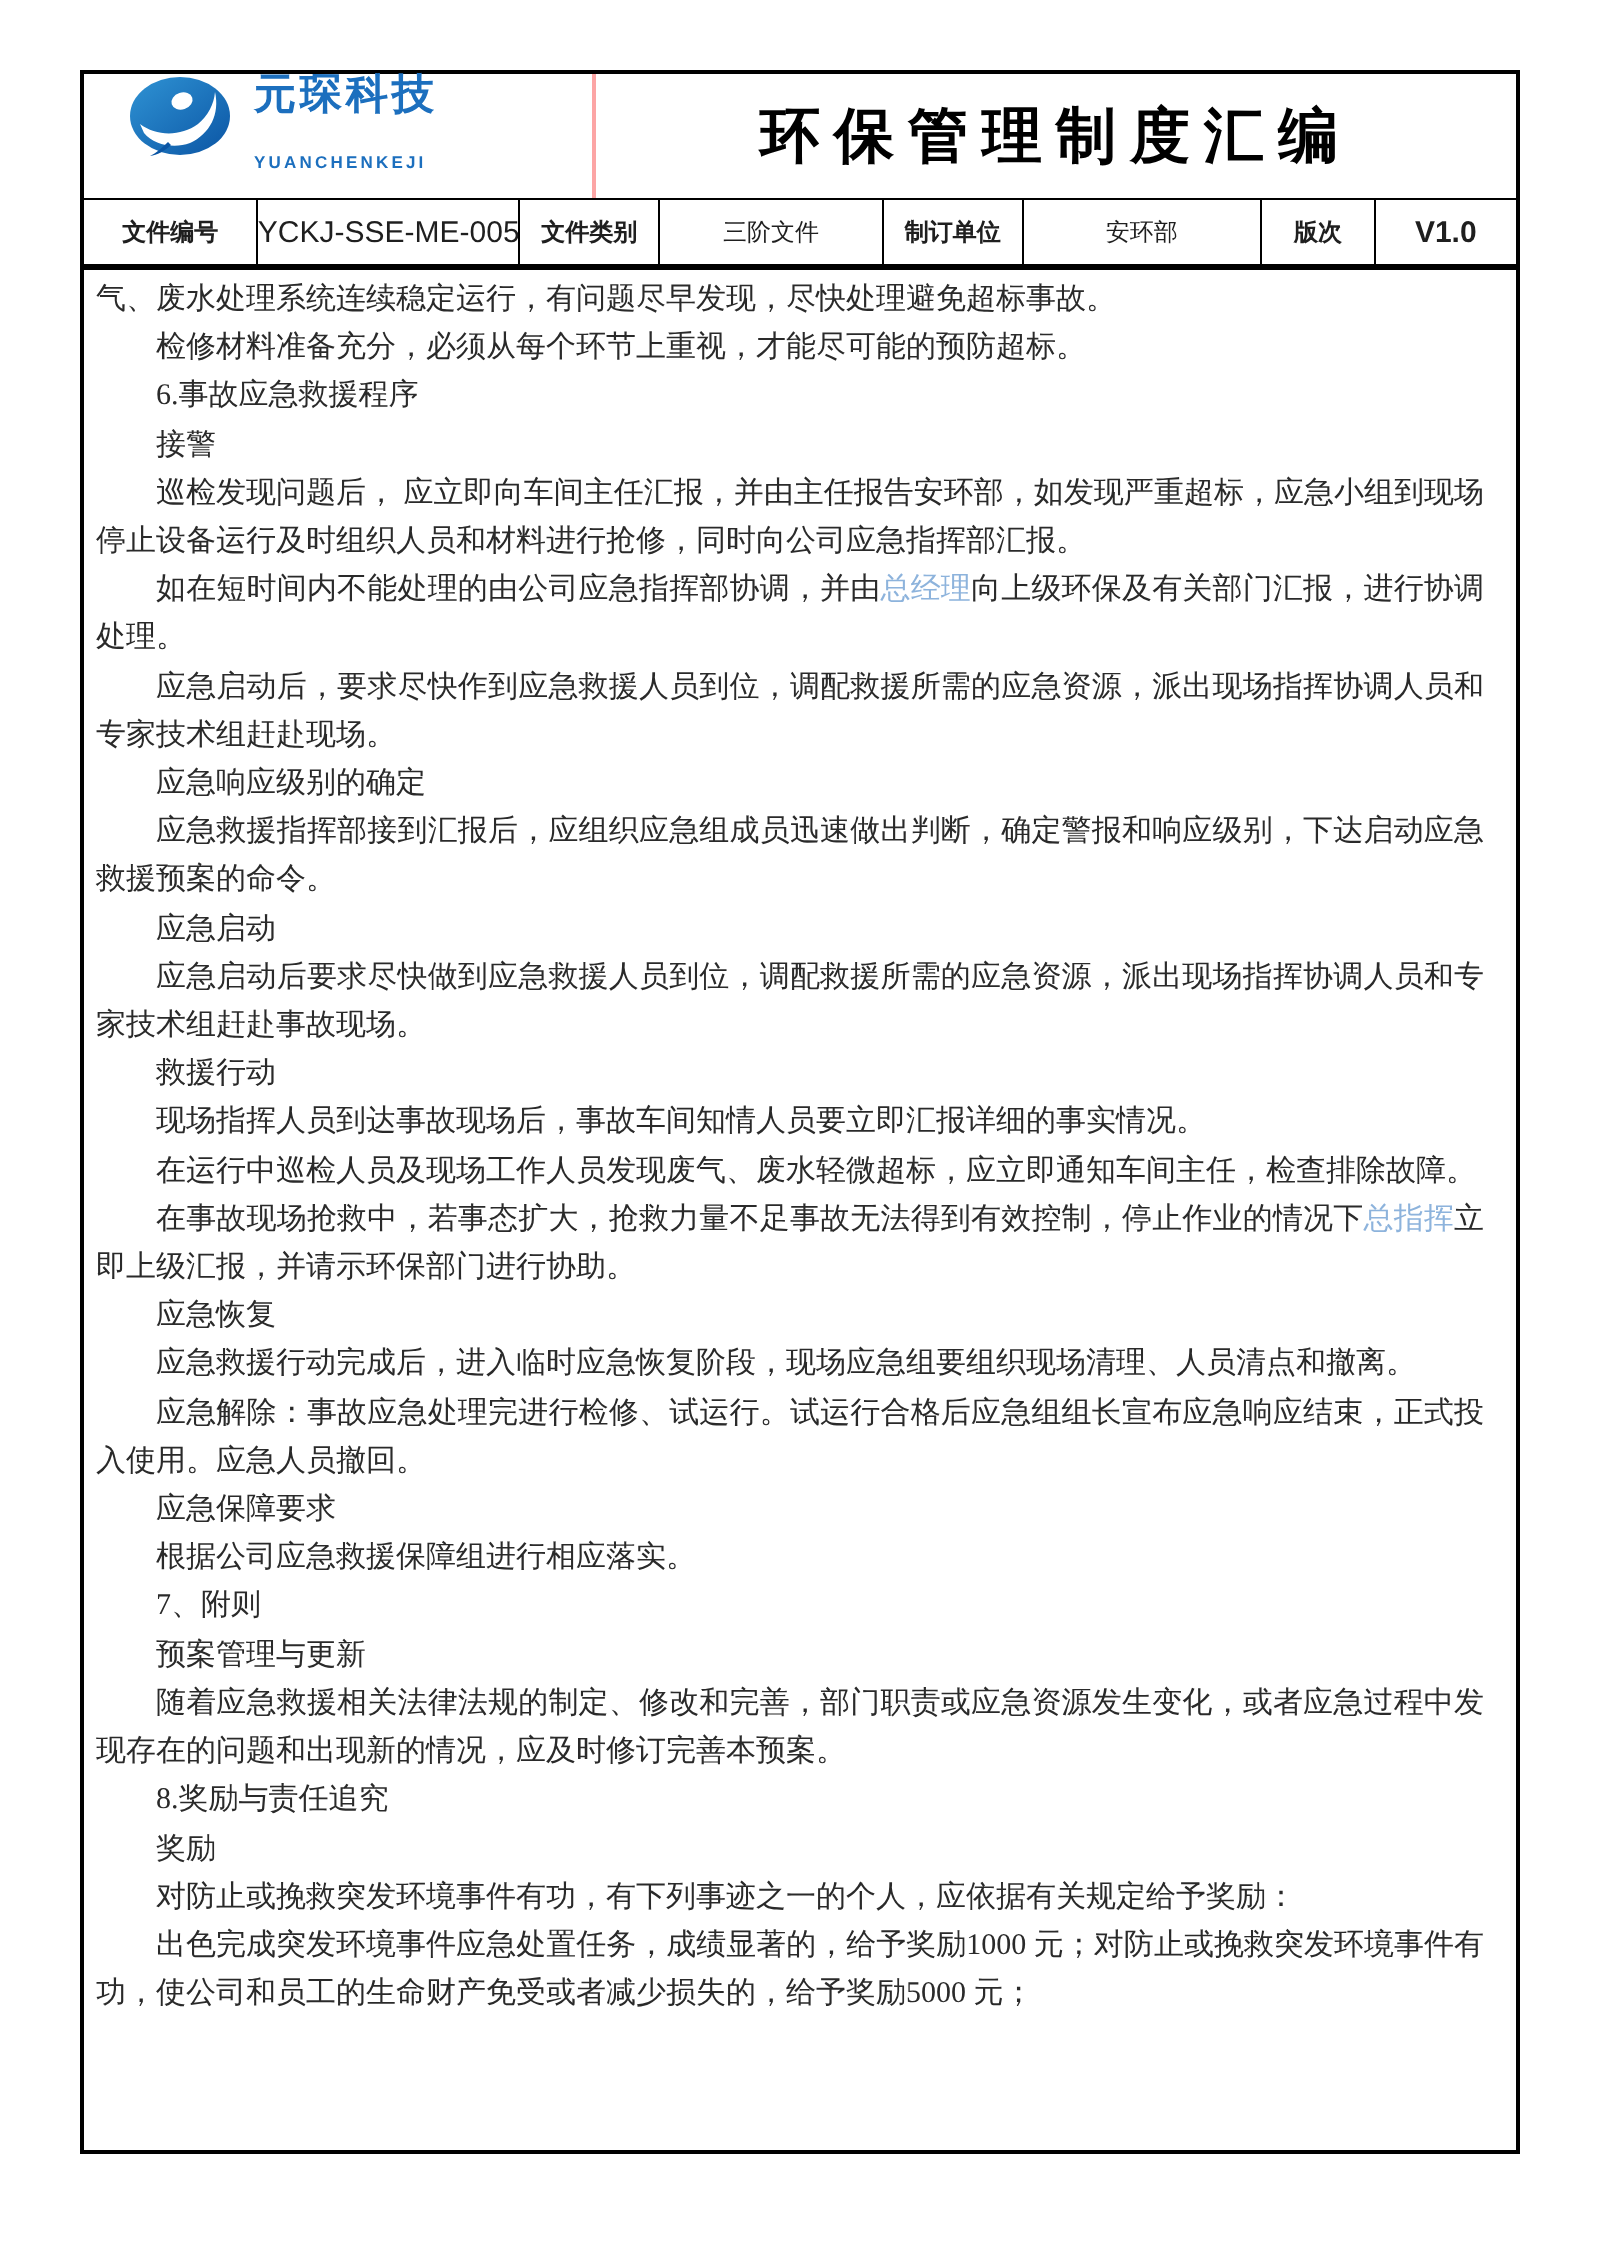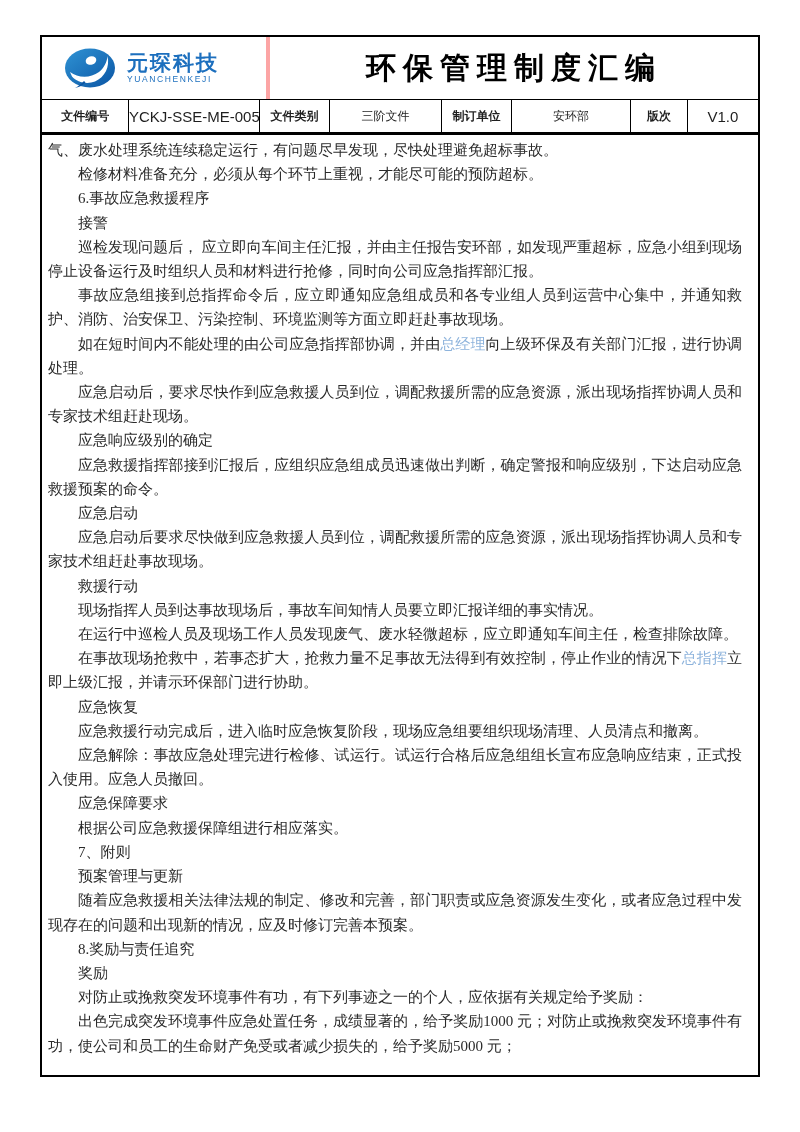--- a/index.html
+++ b/index.html
@@ -25,43 +25,42 @@
     display: flex;
     flex-direction: column;
   }
   
   .header-top {
     height: 62px;
     display: flex;
     flex-shrink: 0;
   }
   .logo-cell {
-    width: 228px;
+    width: 256px;
     flex-shrink: 0;
-    border-right: 4px solid #fca5a5;
+    border-right: 2px solid #fca5a5;
     display: flex;
-    align-items: center;
     padding-left: 22px;
   }
   .logo-mark { display: block; }
   .logo-text { margin-left: 9px; display: flex; flex-direction: column; line-height: 1; }
   .company-name {
     font-family: "Liberation Sans", "DejaVu Sans", sans-serif;
     font-weight: bold;
     font-size: 21px;
     letter-spacing: 2px;
     color: var(--brand-color, #1c6fbe);
   }
   .company-name-en {
     font-family: "Liberation Sans", "DejaVu Sans", sans-serif;
-    font-weight: normal;
+    font-weight: bold;
     font-size: 8.5px;
     letter-spacing: 1.6px;
     color: var(--brand-color, #1c6fbe);
-    margin-top: 2px;
+    margin-top: 19px;
   }
   .title-cell {
     flex: 1;
     display: flex;
     align-items: center;
     justify-content: center;
   }
   .doc-title {
     font-size: 30px;
     font-weight: bold;
@@ -89,21 +88,21 @@
   .info-cell:last-child { border-right: none; }
   .info-label { font-weight: bold; }
   .info-value-mono { font-family: "Liberation Sans", "DejaVu Sans", sans-serif; font-size: 15px; }
   .w-label1 { width: 12.2%; }
   .w-val1   { width: 18.3%; }
   .w-label2 { width: 9.7%; }
   .w-val2   { width: 15.7%; }
   .w-label3 { width: 9.7%; }
   .w-val3   { width: 16.7%; }
   .w-label4 { width: 7.9%; }
-  .w-val4   { width: 9.8%; flex: 1; }
+  .w-val4   { width: 9.8%; flex: 1; font-weight: bold; }
   
   .doc-body {
     flex: 1;
     padding: 3px 16px 0 6px;
     overflow: hidden;
   }
   .para {
     font-size: 15px;
     line-height: 24.2px;
     text-align: justify;
@@ -152,21 +151,20 @@
       <div class="info-cell info-label w-label4">版次</div>
       <div class="info-cell info-value-mono w-val4">V1.0</div>
     </div>
 
     <div class="doc-body">
         <p class="para"><span>气、废水处理系统连续稳定运行，有问题尽早发现，尽快处理避免超标事故。</span></p>
         <p class="para indent"><span>检修材料准备充分，必须从每个环节上重视，才能尽可能的预防超标。</span></p>
         <p class="para indent"><span>6.事故应急救援程序</span></p>
         <p class="para indent"><span>接警</span></p>
         <p class="para indent"><span>巡检发现问题后， 应立即向车间主任汇报，并由主任报告安环部，如发现严重超标，应急小组到现场停止设备运行及时组织人员和材料进行抢修，同时向公司应急指挥部汇报。</span></p>
-        <p class="para indent"><span>事故应急组接到总指挥命令后，应立即通知应急组成员和各专业组人员到运营中心集中，并通知救护、消防、治安保卫、污染控制、环境监测等方面立即赶赴事故现场。</span></p>
         <p class="para indent"><span>如在短时间内不能处理的由公司应急指挥部协调，并由</span><span class="link-text">总经理</span><span>向上级环保及有关部门汇报，进行协调处理。</span></p>
         <p class="para indent"><span>应急启动后，要求尽快作到应急救援人员到位，调配救援所需的应急资源，派出现场指挥协调人员和专家技术组赶赴现场。</span></p>
         <p class="para indent"><span>应急响应级别的确定</span></p>
         <p class="para indent"><span>应急救援指挥部接到汇报后，应组织应急组成员迅速做出判断，确定警报和响应级别，下达启动应急救援预案的命令。</span></p>
         <p class="para indent"><span>应急启动</span></p>
         <p class="para indent"><span>应急启动后要求尽快做到应急救援人员到位，调配救援所需的应急资源，派出现场指挥协调人员和专家技术组赶赴事故现场。</span></p>
         <p class="para indent"><span>救援行动</span></p>
         <p class="para indent"><span>现场指挥人员到达事故现场后，事故车间知情人员要立即汇报详细的事实情况。</span></p>
         <p class="para indent"><span>在运行中巡检人员及现场工作人员发现废气、废水轻微超标，应立即通知车间主任，检查排除故障。</span></p>
         <p class="para indent"><span>在事故现场抢救中，若事态扩大，抢救力量不足事故无法得到有效控制，停止作业的情况下</span><span class="link-text">总指挥</span><span>立即上级汇报，并请示环保部门进行协助。</span></p>

